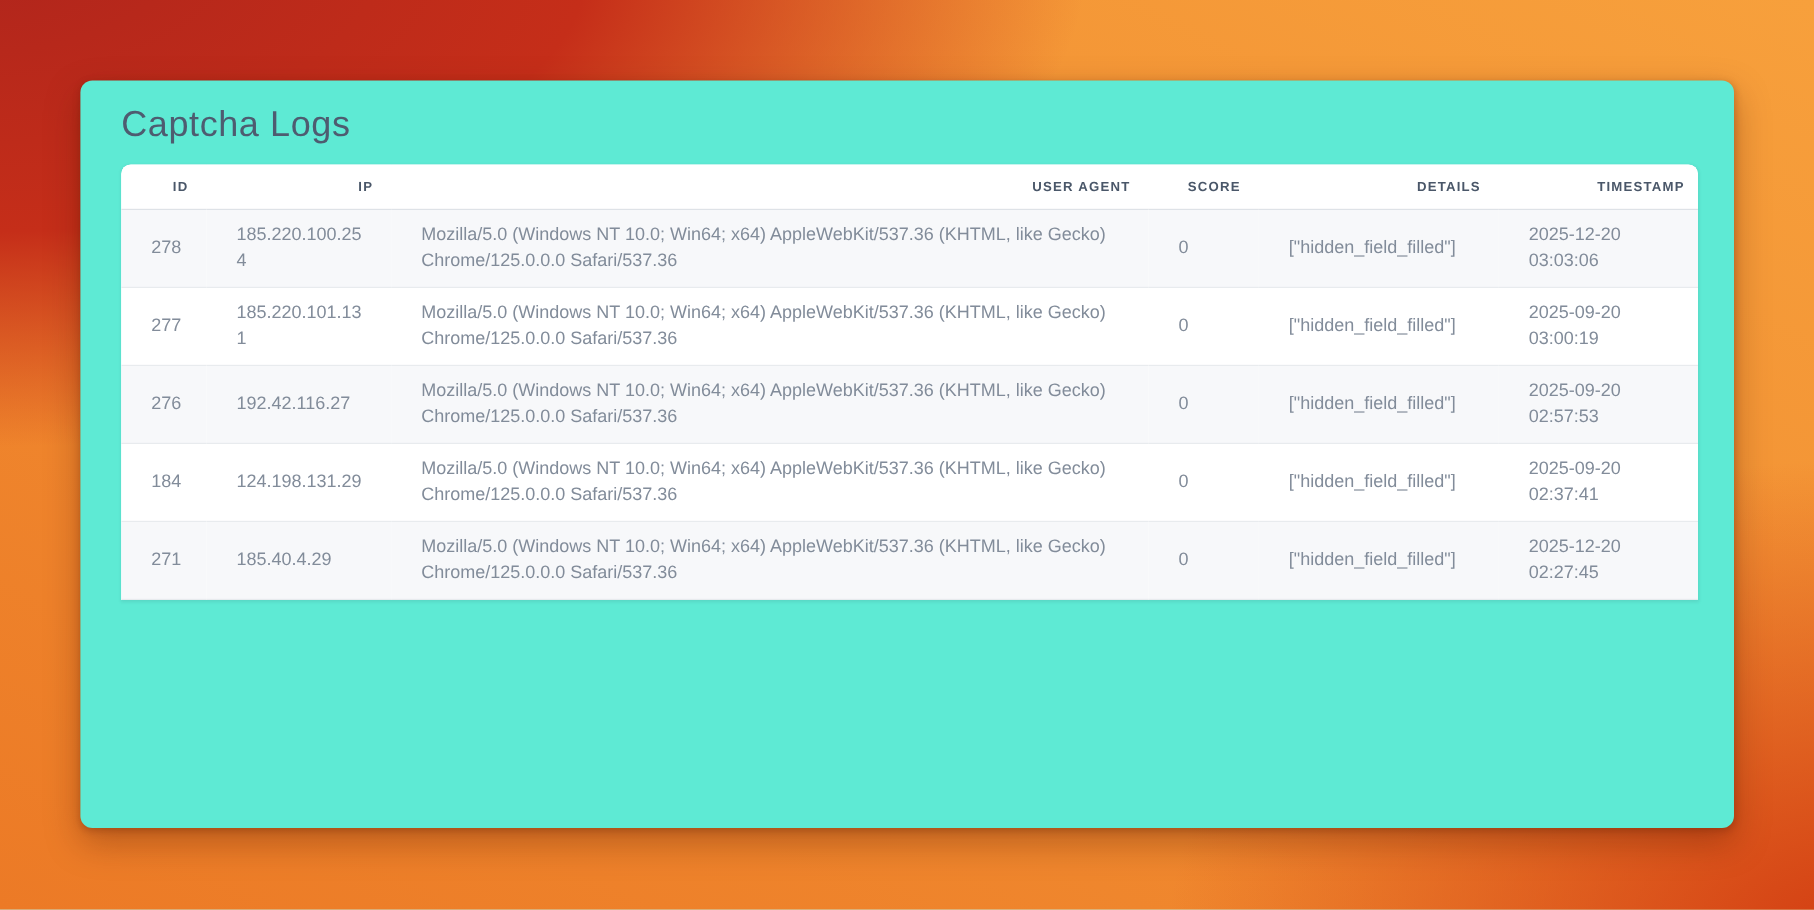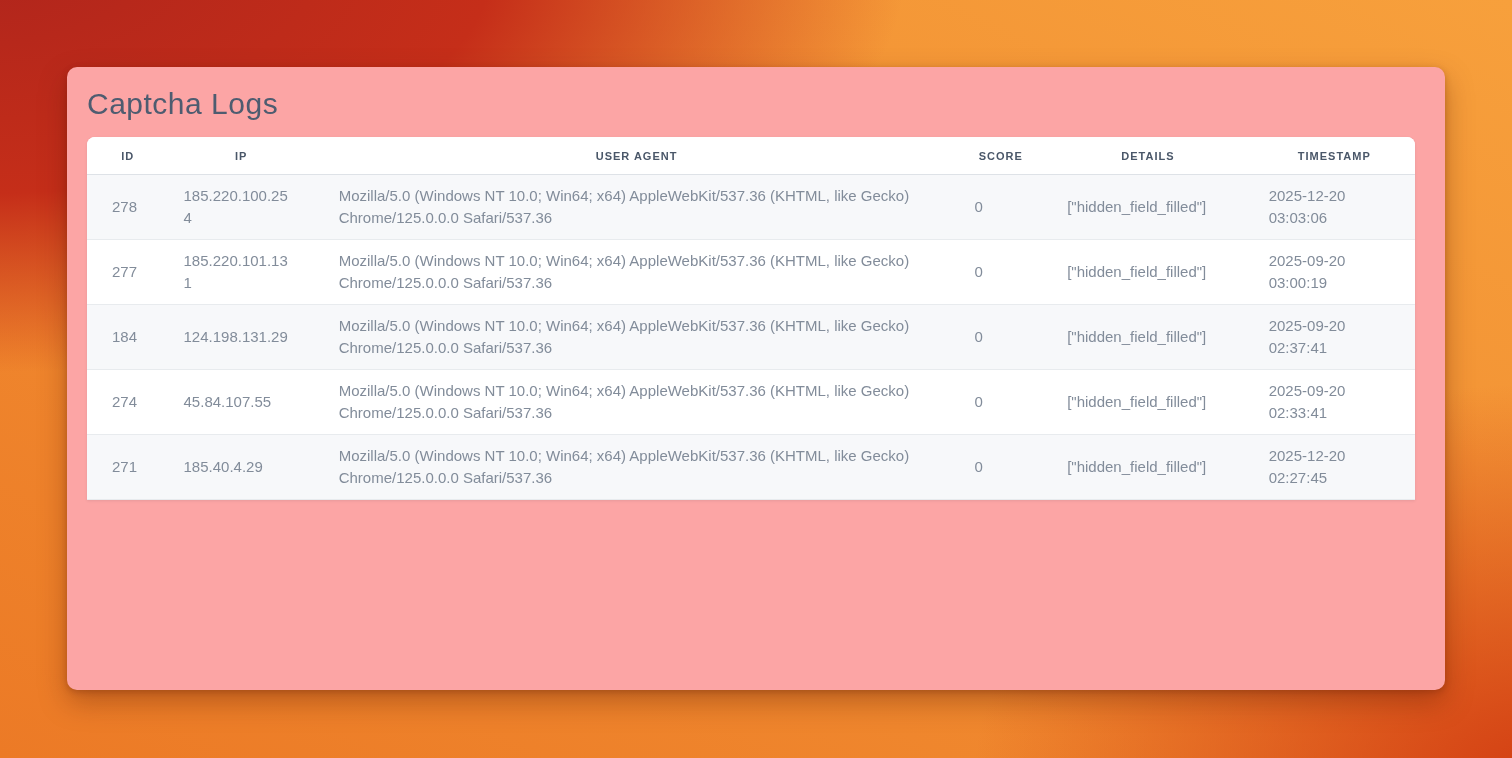--- a/index.html
+++ b/index.html
@@ -18,24 +18,24 @@
       linear-gradient(to bottom left, #f7a03c 0%, #f18d31 50%, #ec7a26 100%);
     position: relative;
   }
 
   .card {
     position: absolute;
     left: 67px;
     top: 67px;
     width: 1378px;
     height: 623px;
-    background: #fca5a5;
+    background: #5eead4;
     border-radius: 10px;
     box-shadow: 0 12px 28px rgba(90, 25, 5, 0.35), 0 2px 6px rgba(90, 25, 5, 0.25);
-    padding: 20px 30px 0 20px;
+    padding: 20px 30px 0 34px;
     overflow: hidden;
   }
 
   .page-title {
     font-size: 30px;
     font-weight: 500;
     letter-spacing: 0.5px;
     color: #4e5c70;
     margin-bottom: 16px;
   }
@@ -54,21 +54,21 @@
   }
 
   col.c-id        { width: 71px;  }
   col.c-ip        { width: 154px; }
   col.c-ua        { width: 631px; }
   col.c-score     { width: 92px;  }
   col.c-details   { width: 200px; }
   col.c-timestamp { width: 170px; }
 
   thead th {
-    text-align: center;
+    text-align: right;
     font-size: 11px;
     font-weight: 700;
     letter-spacing: 1px;
     text-transform: uppercase;
     color: #4a5769;
     padding: 13px 15px 12px 25px;
     background: #ffffff;
     border-bottom: 1px solid #dee2e7;
     white-space: nowrap;
   }
@@ -123,34 +123,34 @@
           </tr>
           <tr>
             <td>277</td>
             <td>185.220.101.131</td>
             <td>Mozilla/5.0 (Windows NT 10.0; Win64; x64) AppleWebKit/537.36 (KHTML, like Gecko) Chrome/125.0.0.0 Safari/537.36</td>
             <td>0</td>
             <td>["hidden_field_filled"]</td>
             <td>2025-09-20 03:00:19</td>
           </tr>
           <tr>
+            <td>276</td>
+            <td>192.42.116.27</td>
+            <td>Mozilla/5.0 (Windows NT 10.0; Win64; x64) AppleWebKit/537.36 (KHTML, like Gecko) Chrome/125.0.0.0 Safari/537.36</td>
+            <td>0</td>
+            <td>["hidden_field_filled"]</td>
+            <td>2025-09-20 02:57:53</td>
+          </tr>
+          <tr>
             <td>184</td>
             <td>124.198.131.29</td>
             <td>Mozilla/5.0 (Windows NT 10.0; Win64; x64) AppleWebKit/537.36 (KHTML, like Gecko) Chrome/125.0.0.0 Safari/537.36</td>
             <td>0</td>
             <td>["hidden_field_filled"]</td>
             <td>2025-09-20 02:37:41</td>
-          </tr>
-          <tr>
-            <td>274</td>
-            <td>45.84.107.55</td>
-            <td>Mozilla/5.0 (Windows NT 10.0; Win64; x64) AppleWebKit/537.36 (KHTML, like Gecko) Chrome/125.0.0.0 Safari/537.36</td>
-            <td>0</td>
-            <td>["hidden_field_filled"]</td>
-            <td>2025-09-20 02:33:41</td>
           </tr>
           <tr>
             <td>271</td>
             <td>185.40.4.29</td>
             <td>Mozilla/5.0 (Windows NT 10.0; Win64; x64) AppleWebKit/537.36 (KHTML, like Gecko) Chrome/125.0.0.0 Safari/537.36</td>
             <td>0</td>
             <td>["hidden_field_filled"]</td>
             <td>2025-12-20 02:27:45</td>
           </tr>
         </tbody>

